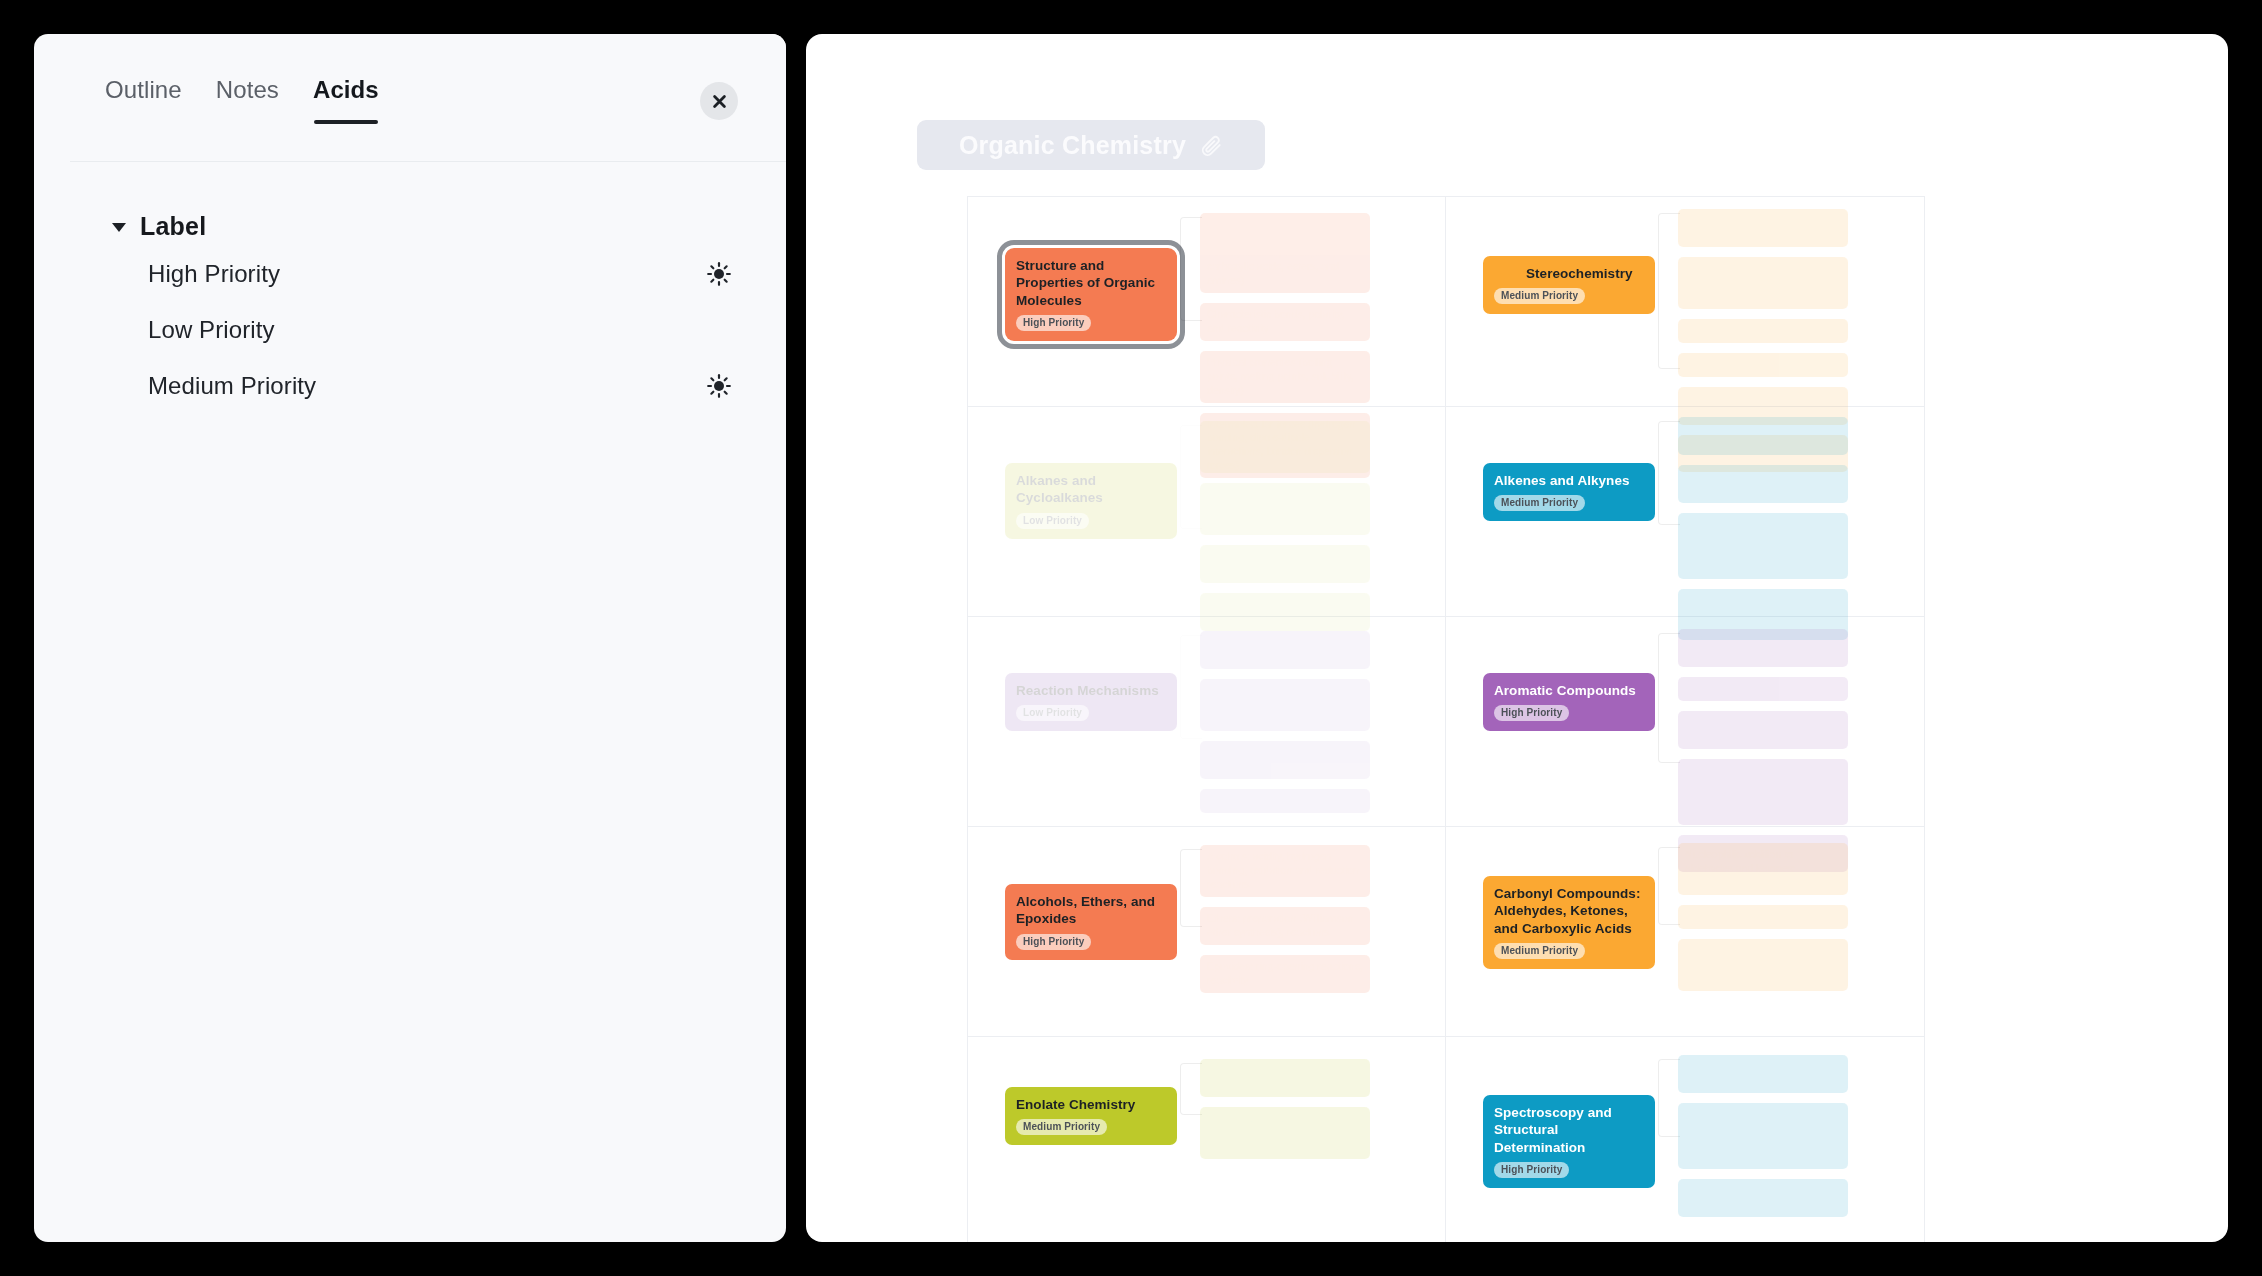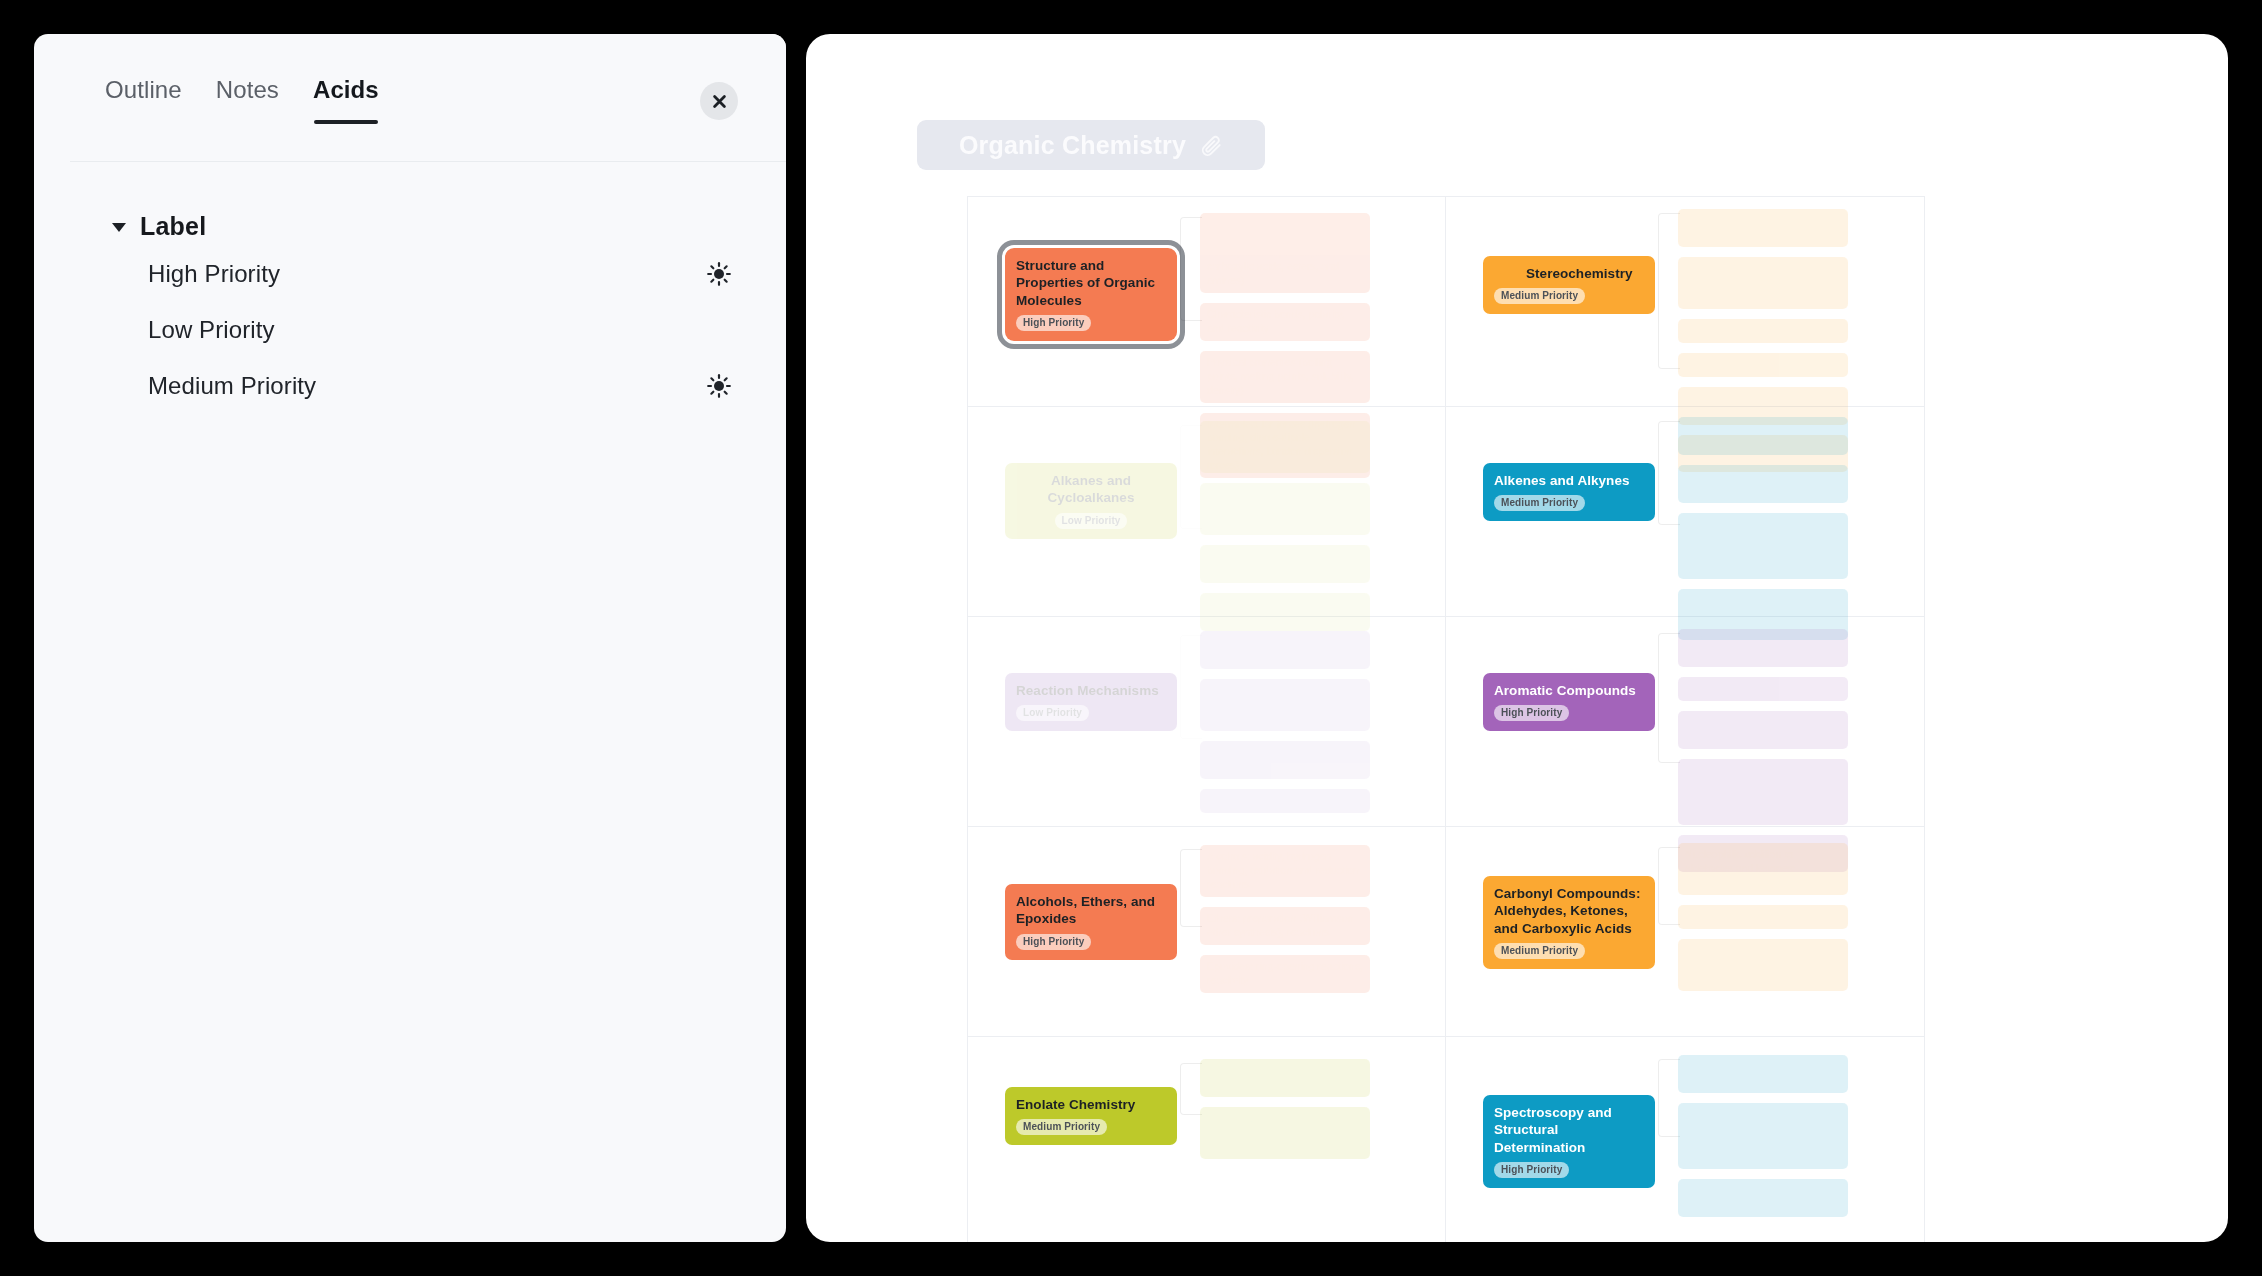--- a/index.html
+++ b/index.html
@@ -101,21 +101,21 @@
     letter-spacing: .1px;
   }
   .sun-icon { width: 26px; height: 26px; display:block; }
 
   
   .canvas-panel {
     position: absolute;
     left: 806px; top: 34px;
     width: 1422px; height: 1208px;
     background: #ffffff;
-    border-radius: 24px;
+    border-radius: 16px;
     overflow: hidden;
   }
   .doc-title {
     position: absolute;
     left: 111px; top: 86px;
     width: 348px; height: 50px;
     background: #e6e8ef;
     border-radius: 9px;
     display: flex; align-items: center; justify-content: center;
     gap: 14px;
@@ -298,21 +298,21 @@
               <div class="sub" style="background: rgb(251, 168, 50); color: rgb(251, 168, 50); opacity: 0.13;">Types of isomerism: constitutional isomers and stereoisomers</div>
               <div class="sub" style="background: rgb(251, 168, 50); color: rgb(251, 168, 50); opacity: 0.13;">Chirality and enantiomers</div>
               <div class="sub" style="background: rgb(251, 168, 50); color: rgb(251, 168, 50); opacity: 0.13;">Diastereomers</div>
               <div class="sub" style="background: rgb(251, 168, 50); color: rgb(251, 168, 50); opacity: 0.13;">Tools: Fischer projections, Cahn-Ingold-Prelog priority rules</div>
               <div class="sub" style="background: rgb(251, 168, 50); color: rgb(251, 168, 50); opacity: 0.13;">Optical activity and real-world examples</div>
             </div>
           </div>
         </div>
         <div class="grid-row">
           <div class="grid-cell left">
-            <div class="node" style="left: 37px; top: 56px; background: rgb(201, 212, 74); opacity: 0.16; text-align: center;"><div class="node-title" style="color: rgb(29, 33, 37);">Alkanes and Cycloalkanes</div><div class="badge">Low Priority</div></div>
+            <div class="node" style="left: 37px; top: 56px; background: rgb(201, 212, 74); opacity: 0.16;"><div class="node-title" style="color: rgb(29, 33, 37);">Alkanes and Cycloalkanes</div><div class="badge">Low Priority</div></div>
             <div class="connector" style="left: 212px; top: 18px; height: 104px; opacity: 0.16;"></div>
             <div class="subs" style="left: 232px; top: 14px;">
               <div class="sub" style="background: rgb(201, 212, 74); color: rgb(201, 212, 74); opacity: 0.07;">Simple organic compounds with only carbon and hydrogen with single bonds</div>
               <div class="sub" style="background: rgb(201, 212, 74); color: rgb(201, 212, 74); opacity: 0.07;">Conformations: Newman projections, staggered, and eclipsed conformers</div>
               <div class="sub" style="background: rgb(201, 212, 74); color: rgb(201, 212, 74); opacity: 0.07;">Cycloalkanes: ring strain, chair and boat conformations</div>
               <div class="sub" style="background: rgb(201, 212, 74); color: rgb(201, 212, 74); opacity: 0.07;">Reaction mechanisms: halogenation</div>
             </div>
           </div>
           <div class="grid-cell right">
             <div class="node" style="left: 37px; top: 56px; background: rgb(13, 155, 196); opacity: 1;"><div class="node-title" style="color: rgb(255, 255, 255);">Alkenes and Alkynes</div><div class="badge">Medium Priority</div></div>

